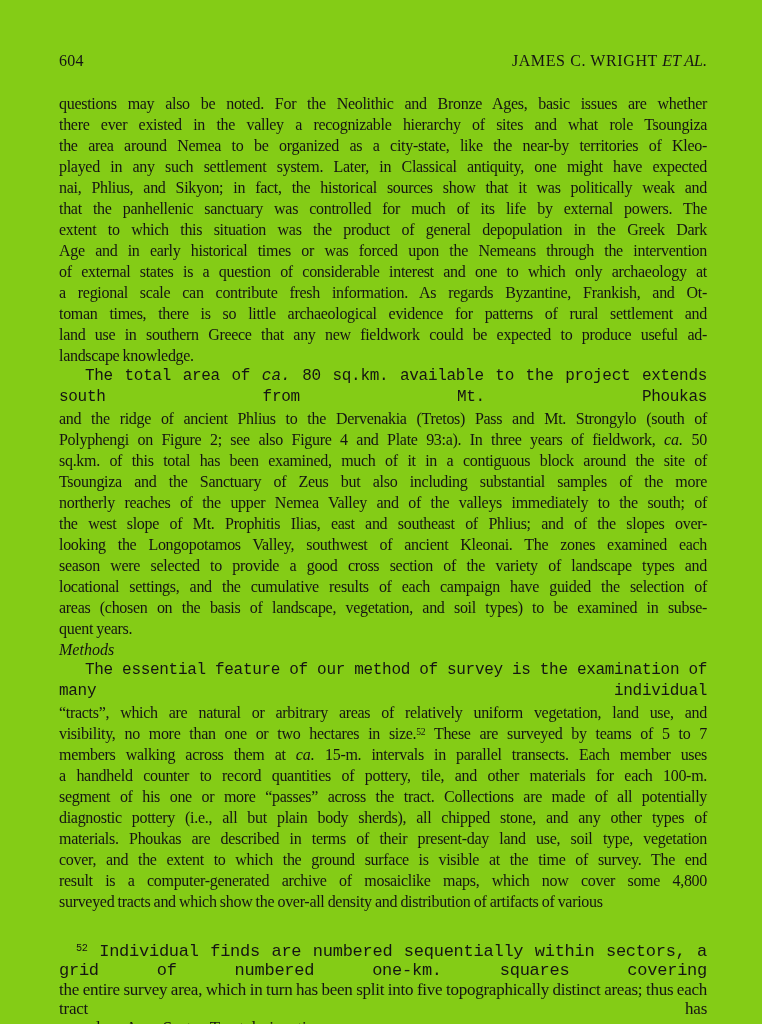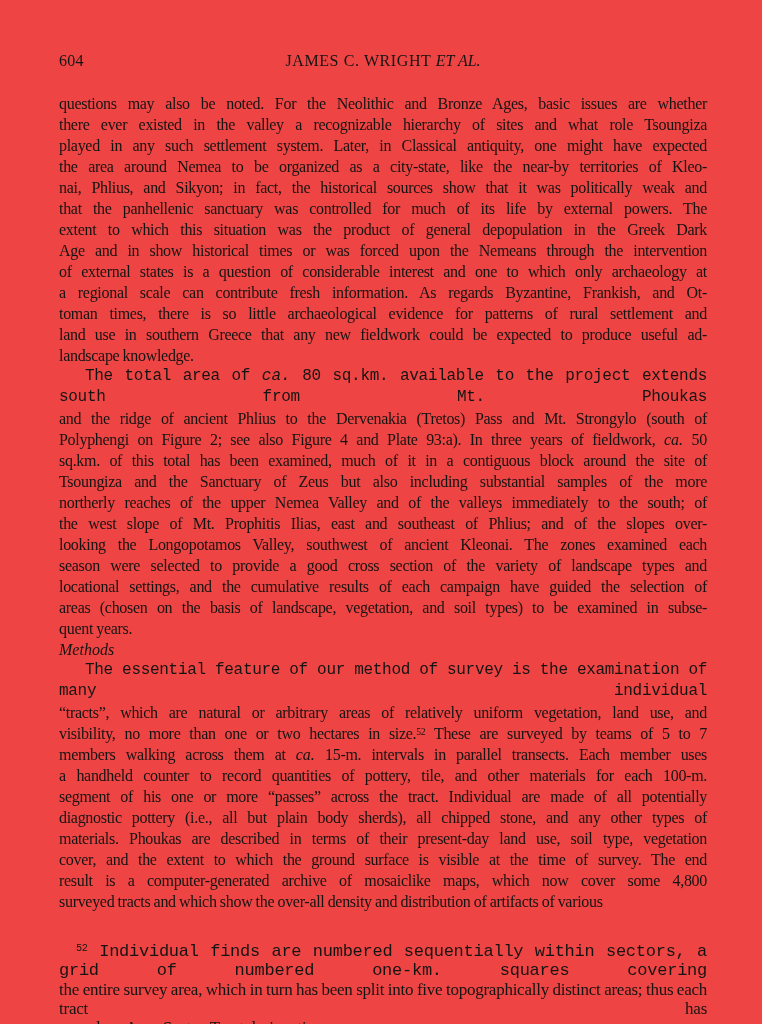--- a/index.html
+++ b/index.html
@@ -1,40 +1,40 @@
 <!DOCTYPE html>
 <html><head>
 <meta charset="utf-8">
 <style>
   html, body { margin: 0; padding: 0; background: #e8e8e8; }
   .page {
     position: relative;
     width: 762px;
     height: 1024px;
     margin: 0 auto;
-    background: #ef4444;
+    background: #84cc16;
     color: #151413;
     font-family: "Liberation Serif", "DejaVu Serif", serif;
     box-sizing: border-box;
     padding: 52px 55px 0 59px;
     overflow: hidden;
   }
   .page-header {
     position: relative;
     height: 21px;
     font-size: 16px;
     letter-spacing: 0.2px;
   }
   .page-number {
     position: absolute;
     left: 0;
     top: 0;
   }
   .running-title {
-    text-align: center;
+    text-align: right;
     letter-spacing: 0.6px;
   }
   .article-body {
     margin-top: 20px;
     font-size: 16px;
     line-height: 21px;
     letter-spacing: -0.3px;
     word-spacing: -0.5px;
   }
   .line {
@@ -72,26 +72,26 @@
 <div class="page">
   <div class="page-header">
     <span class="page-number">604</span>
     <div class="running-title">JAMES C. WRIGHT <i>ET AL.</i></div>
   </div>
 
   <div class="article-body">
     <div class="paragraph">
         <div class="line">questions may also be noted. For the Neolithic and Bronze Ages, basic issues are whether</div>
         <div class="line">there ever existed in the valley a recognizable hierarchy of sites and what role Tsoungiza</div>
+        <div class="line">the area around Nemea to be organized as a city-state, like the near-by territories of Kleo-</div>
         <div class="line">played in any such settlement system. Later, in Classical antiquity, one might have expected</div>
-        <div class="line">the area around Nemea to be organized as a city-state, like the near-by territories of Kleo-</div>
         <div class="line">nai, Phlius, and Sikyon; in fact, the historical sources show that it was politically weak and</div>
         <div class="line">that the panhellenic sanctuary was controlled for much of its life by external powers. The</div>
         <div class="line">extent to which this situation was the product of general depopulation in the Greek Dark</div>
-        <div class="line">Age and in show historical times or was forced upon the Nemeans through the intervention</div>
+        <div class="line">Age and in early historical times or was forced upon the Nemeans through the intervention</div>
         <div class="line">of external states is a question of considerable interest and one to which only archaeology at</div>
         <div class="line">a regional scale can contribute fresh information. As regards Byzantine, Frankish, and Ot-</div>
         <div class="line">toman times, there is so little archaeological evidence for patterns of rural settlement and</div>
         <div class="line">land use in southern Greece that any new fieldwork could be expected to produce useful ad-</div>
         <div class="line last">landscape knowledge.</div>
       </div>
     <div class="paragraph">
         <div class="line indent">The total area of <i>ca.</i> 80 sq.km. available to the project extends south from Mt. Phoukas</div>
         <div class="line">and the ridge of ancient Phlius to the Dervenakia (Tretos) Pass and Mt. Strongylo (south of</div>
         <div class="line">Polyphengi on Figure 2; see also Figure 4 and Plate 93:a). In three years of fieldwork, <i>ca.</i> 50</div>
@@ -105,21 +105,21 @@
         <div class="line">areas (chosen on the basis of landscape, vegetation, and soil types) to be examined in subse-</div>
         <div class="line last">quent years.</div>
       </div>
     <div class="section-heading"><i>Methods</i></div>
     <div class="paragraph">
         <div class="line indent">The essential feature of our method of survey is the examination of many individual</div>
         <div class="line">“tracts”, which are natural or arbitrary areas of relatively uniform vegetation, land use, and</div>
         <div class="line">visibility, no more than one or two hectares in size.<sup>52</sup> These are surveyed by teams of 5 to 7</div>
         <div class="line">members walking across them at <i>ca.</i> 15-m. intervals in parallel transects. Each member uses</div>
         <div class="line">a handheld counter to record quantities of pottery, tile, and other materials for each 100-m.</div>
-        <div class="line">segment of his one or more “passes” across the tract. Individual are made of all potentially</div>
+        <div class="line">segment of his one or more “passes” across the tract. Collections are made of all potentially</div>
         <div class="line">diagnostic pottery (i.e., all but plain body sherds), all chipped stone, and any other types of</div>
         <div class="line">materials. Phoukas are described in terms of their present-day land use, soil type, vegetation</div>
         <div class="line">cover, and the extent to which the ground surface is visible at the time of survey. The end</div>
         <div class="line">result is a computer-generated archive of mosaiclike maps, which now cover some 4,800</div>
         <div class="line last">surveyed tracts and which show the over-all density and distribution of artifacts of various</div>
       </div>
     <div class="footnote">
         <div class="line indent"><sup>52</sup> Individual finds are numbered sequentially within sectors, a grid of numbered one-km. squares covering</div>
         <div class="line">the entire survey area, which in turn has been split into five topographically distinct areas; thus each tract has</div>
         <div class="line last">a produce Area-Sector-Tract designation.</div>

